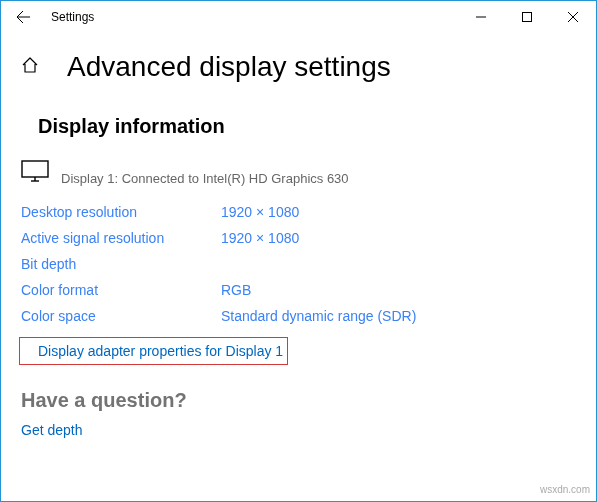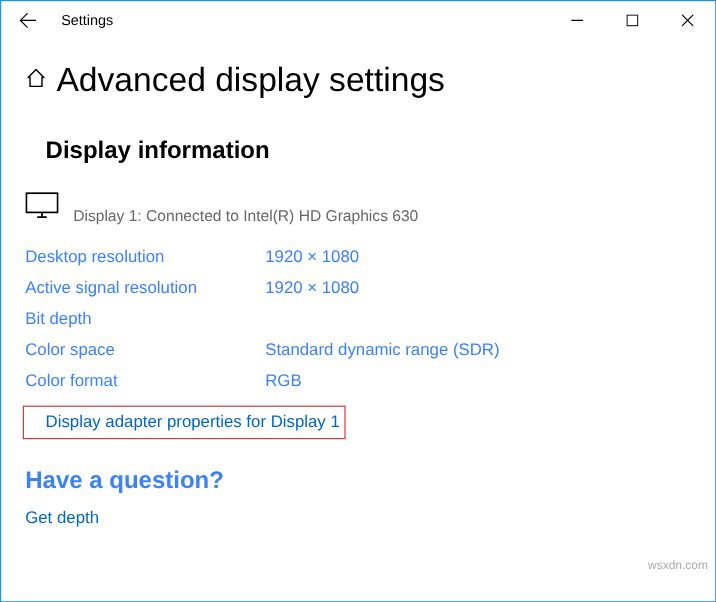--- a/index.html
+++ b/index.html
@@ -35,21 +35,21 @@
     }
     .win-btn {
       width: 46px;
       display: flex; align-items: center; justify-content: center;
       cursor: pointer;
     }
     .header-row {
       display: flex;
       align-items: center;
       padding: 18px 20px 0 20px;
-      gap: 8px;
+      gap: 28px;
     }
     .page-title {
       font-size: 28px;
       font-weight: 400;
       color: #000;
     }
     .content {
       padding: 0 20px;
     }
     .section-h {
@@ -96,26 +96,26 @@
       display: inline-block;
       padding: 4px 4px 4px 0;
       margin-top: 8px;
       margin-left: -2px;
     }
     .highlight-box .link { margin-top: 0; margin-left: 18px; }
     .question-h {
       font-size: 20px;
       font-weight: 600;
       margin-top: 24px;
-      color: #3b82f6;
+      color: #737373;
     }
     .watermark {
       position: absolute;
       right: 6px;
-      bottom: 24px;
+      bottom: 6px;
       font-size: 10px;
       color: #aaa;
       font-family: Arial, sans-serif;
     }
   </style>
 </head>
 <body>
 
 <div class="titlebar">
   <div class="back-btn">
@@ -172,26 +172,26 @@
       <span class="info-val">1920 × 1080</span>
     </div>
     <div class="info-row">
       <span class="info-key">Active signal resolution</span>
       <span class="info-val">1920 × 1080</span>
     </div>
     <div class="info-row">
       <span class="info-key">Bit depth</span>
     </div>
     <div class="info-row">
+      <span class="info-key">Color format</span>
+      <span class="info-val">RGB</span>
+    </div>
+    <div class="info-row">
       <span class="info-key">Color space</span>
       <span class="info-val">Standard dynamic range (SDR)</span>
-    </div>
-    <div class="info-row">
-      <span class="info-key">Color format</span>
-      <span class="info-val">RGB</span>
     </div>
   </div>
 
   <div class="highlight-box">
     <a class="link">Display adapter properties for Display 1</a>
   </div>
 
   <h2 class="question-h">Have a question?</h2>
   <a class="link">Get depth</a>
 </div>

